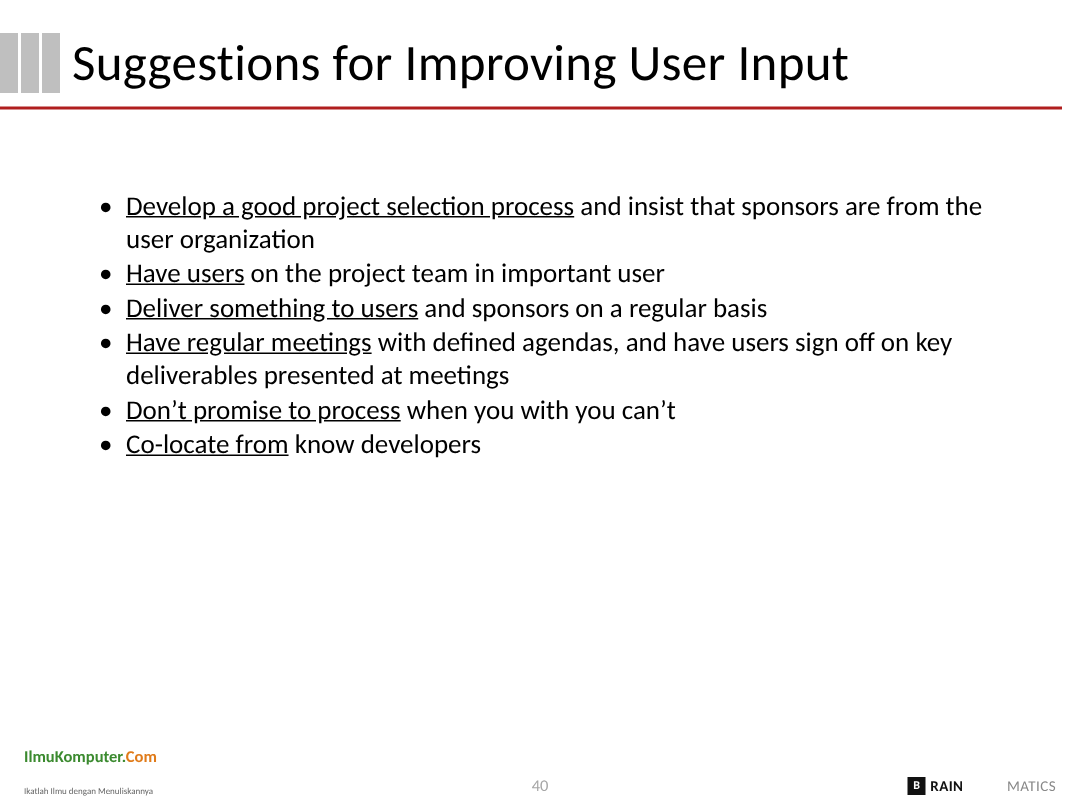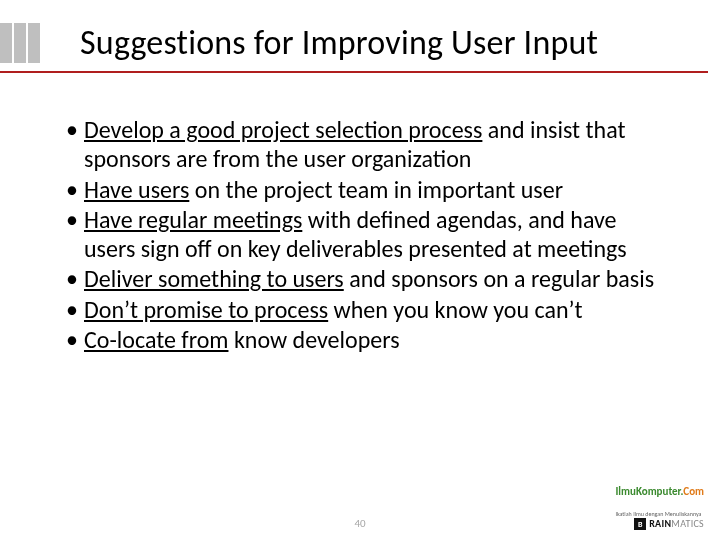--- a/index.html
+++ b/index.html
@@ -6,23 +6,22 @@
   html, body { width: 720px; height: 540px; }
   body {
     font-family: "Calibri", "Segoe UI", Arial, sans-serif;
     background: #ffffff;
     color: #000000;
     position: relative;
     overflow: hidden;
   }
   .header {
     display: flex;
-    align-items: flex-end;
+    align-items: flex-start;
     padding: 22px 0 8px 0;
-    gap: 32px;
   }
   .tabs {
     display: flex;
     margin-right: 6px;
   }
   .tab {
     width: 12px;
     height: 40px;
     background: #bfbfbf;
     margin-right: 2px;
@@ -37,23 +36,24 @@
     height: 2px;
     background: #b01e1e;
     margin: 0 12px 0 0;
     width: 708px;
   }
   .content {
     padding: 42px 58px 0 66px;
   }
   .bullets {
     list-style: none;
-    font-size: 24px;
+    font-size: 18px;
     line-height: 1.22;
     color: #000;
+    margin-top: 12px;
   }
   .bullets li {
     position: relative;
     padding-left: 18px;
     margin-bottom: 1px;
   }
   .bullets li::before {
     content: "•";
     position: absolute;
     left: 0;
@@ -63,21 +63,20 @@
   .u { text-decoration: underline; }
   .footer {
     position: absolute;
     bottom: 10px;
     left: 0;
     width: 100%;
     display: flex;
     align-items: flex-end;
     justify-content: space-between;
     padding: 0 16px;
-    flex-direction: column;
   }
   .page-num {
     position: absolute;
     bottom: 10px;
     left: 50%;
     transform: translateX(-50%);
     font-size: 11px;
     color: #a6a6a6;
   }
   .footer-left {
@@ -111,42 +110,42 @@
     color: #fff;
     font-size: 8px;
     font-weight: 700;
   }
   .footer-right .logo-text {
     font-size: 10px;
     font-weight: 700;
     color: #111;
     letter-spacing: 0.3px;
   }
-  .footer-right .logo-text .light { color: #888; font-weight: 400; }
+  .footer-right .logo-text .light { color: #888; font-weight: 400; margin-left: 29px; }
 </style>
 </head>
 <body>
 
 <div class="header">
   <div class="tabs">
     <div class="tab"></div>
     <div class="tab"></div>
     <div class="tab"></div>
   </div>
   <h1 class="title">Suggestions for Improving User Input</h1>
 </div>
 <div class="underline"></div>
 
 <div class="content">
   <ul class="bullets">
     <li><span class="u">Develop a good project selection process</span><span> and insist that sponsors are from the user organization</span></li>
     <li><span class="u">Have users</span><span> on the project team in important user</span></li>
+    <li><span class="u">Deliver something to users</span><span> and sponsors on a regular basis</span></li>
     <li><span class="u">Have regular meetings</span><span> with defined agendas, and have users sign off on key deliverables presented at meetings</span></li>
-    <li><span class="u">Deliver something to users</span><span> and sponsors on a regular basis</span></li>
-    <li><span class="u">Don’t promise to process</span><span> when you know you can’t</span></li>
+    <li><span class="u">Don’t promise to process</span><span> when you with you can’t</span></li>
     <li><span class="u">Co-locate from</span><span> know developers</span></li>
   </ul>
 </div>
 
 <div class="page-num">40</div>
 
 <div class="footer">
   <div class="footer-left">
     <div class="brand">
       <span class="green">IlmuKomputer.</span><span class="orange">Com</span>

